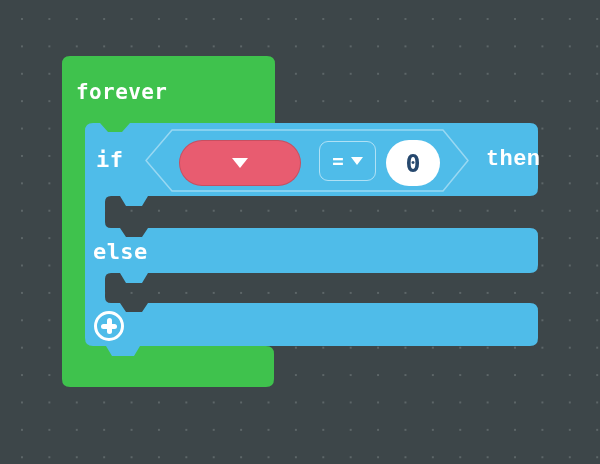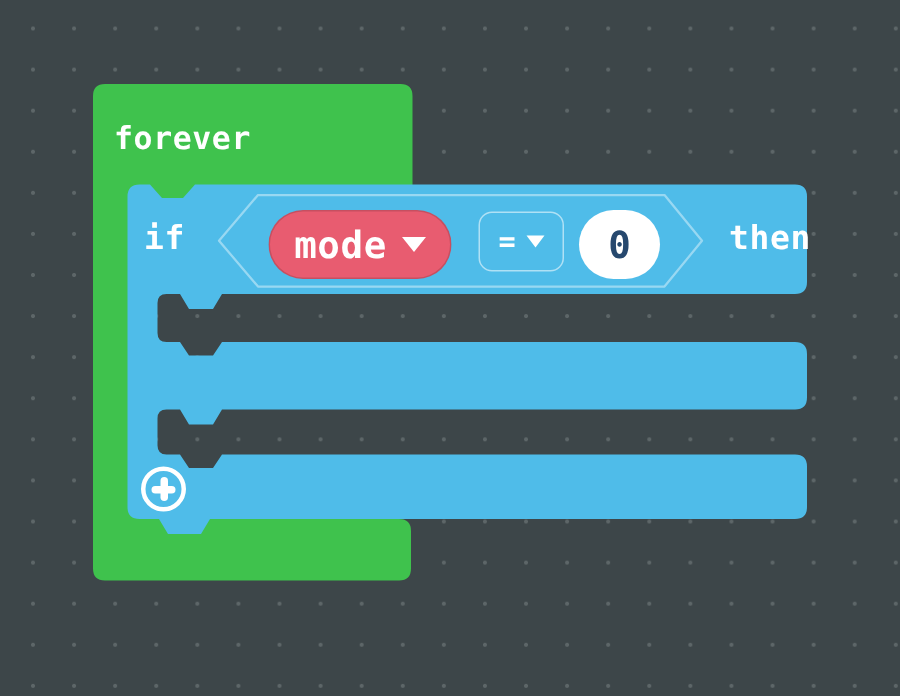--- a/index.html
+++ b/index.html
@@ -12,21 +12,21 @@
     font-family:"DejaVu Sans Mono","Liberation Mono",monospace;
   }
   .stage{position:absolute;left:0;top:0;width:600px;height:376px;}
   svg.blocks{position:absolute;left:0;top:0;}
   .lbl{
     position:absolute;color:#fff;font-weight:700;font-size:22px;line-height:24px;
     letter-spacing:0.4px;white-space:pre;user-select:none;
   }
   .lbl-forever{left:76px;top:80px;font-size:21px;}
   .lbl-if{left:96px;top:148px;}
-  .lbl-then{left:486px;top:148px;}
+  .lbl-then{left:486px;top:148px;font-family:Liberation Mono, monospace;}
   .lbl-else{left:93px;top:240px;}
   .pill{
     position:absolute;left:179px;top:140px;width:122px;height:46px;
     background:#e85c70;border:1px solid rgba(0,0,0,0.14);box-sizing:border-box;
     border-radius:23px;display:flex;align-items:center;justify-content:center;gap:10px;
     cursor:pointer;
   }
   .pill .txt{color:#fff;font-weight:700;font-size:25px;letter-spacing:0.4px;}
   .caret{width:0;height:0;border-left:8px solid transparent;border-right:8px solid transparent;border-top:10px solid #fff;}
   .caret.small{border-left-width:6px;border-right-width:6px;border-top-width:8px;}
@@ -72,23 +72,23 @@
              L530,303 Q538,303 538,311 L538,338 Q538,346 530,346
              L140,346 L134,356 L112,356 L106,346
              L93,346 Q85,346 85,338 L85,131 Q85,123 93,123 Z" fill="#4fbce9"></path>
 
     <polygon class="hex" points="146,160.5 172,130 443,130 468,160.5 443,191 172,191"></polygon>
   </svg>
 
   <div class="lbl lbl-forever">forever</div>
   <div class="lbl lbl-if">if</div>
   <div class="lbl lbl-then">then</div>
+  <div class="lbl lbl-else">else</div>
 
   <div class="pill">
-    <span class="txt">mode</span>
     <span class="caret"></span>
   </div>
 
   <div class="op-field">
     <span class="txt">=</span>
     <span class="caret small"></span>
   </div>
 
   <div class="num-field">0</div>
 

